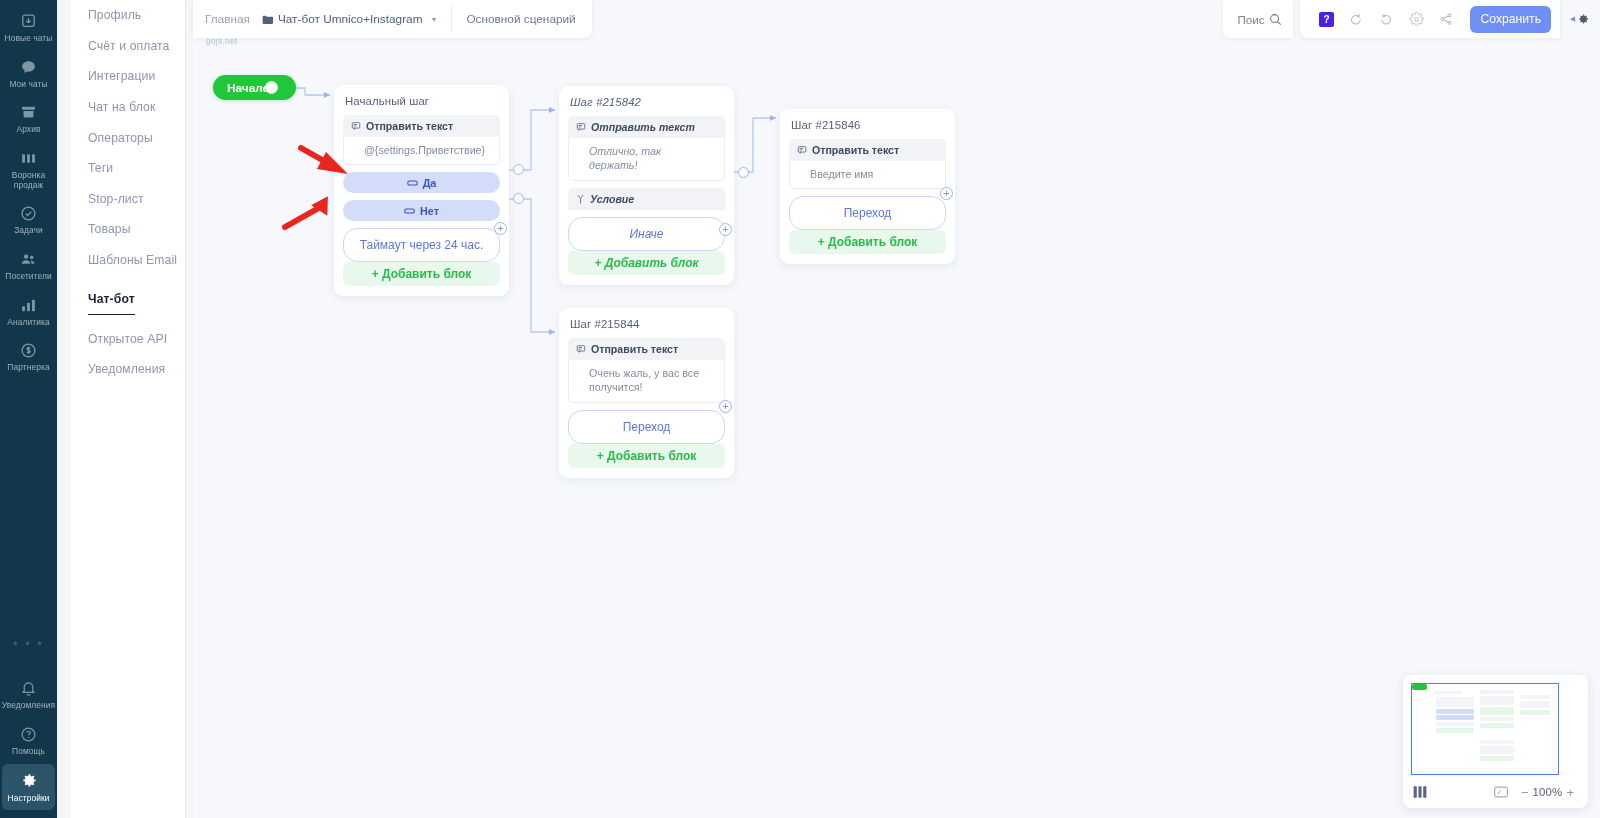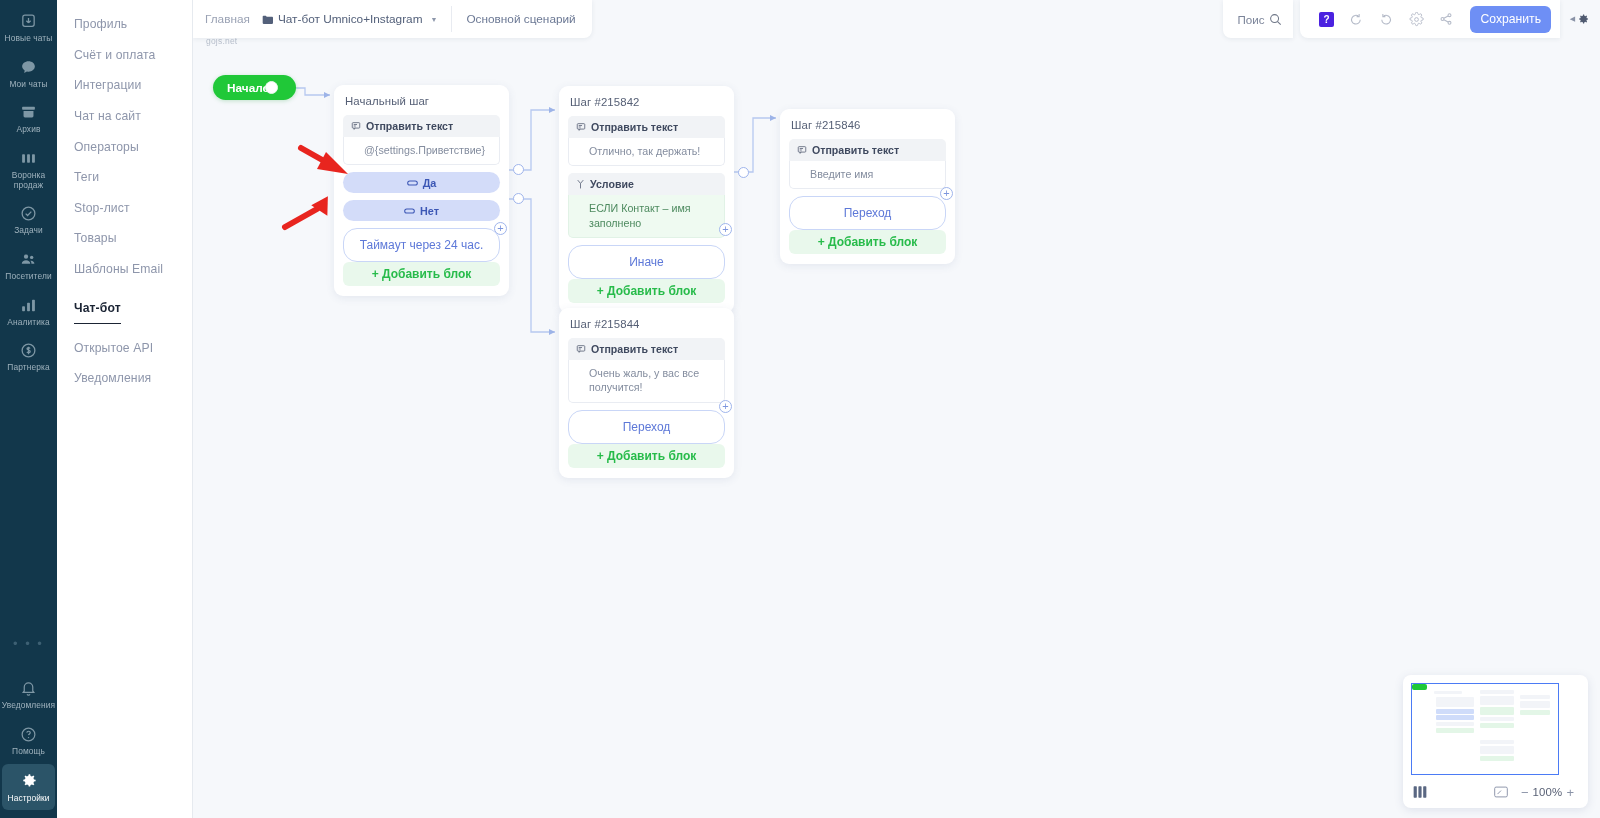--- a/index.html
+++ b/index.html
@@ -30,24 +30,23 @@
     line-height: 1.15; letter-spacing: .1px;
   }
   .rail-item.active { background: #2b5468; }
   .rail-item.active .ico { color: #ffffff; }
   .rail-item.active .lbl { color: #ffffff; }
   .rail-spacer { flex: 1 1 auto; }
   .rail-dots { color: #3d6073; font-size: 13px; letter-spacing: 2px; margin-bottom: 22px; }
 
   
   .menu {
-    position: absolute; left: 57px; top: 0; width: 136px; height: 818px;
+    position: absolute; left: 71px; top: 0; width: 115px; height: 818px;
     background: #ffffff;
     border-right: 1px solid #e6eaef;
-    padding-top: 9px;
     z-index: 30;
   }
   .menu-item {
     font-size: 12.2px; color: #8e96ab; padding: 8.3px 0 8.3px 17px;
     cursor: pointer; white-space: nowrap; letter-spacing: .1px;
   }
   .menu-item.active {
     color: #1b2434; font-weight: bold;
     display: inline-block; margin-left: 17px; padding-left: 0;
     border-bottom: 1.5px solid #1b2434;
@@ -345,21 +344,21 @@
     <div class="menu-item-wrap">
         <div class="menu-item">Профиль</div>
       </div>
     <div class="menu-item-wrap">
         <div class="menu-item">Счёт и оплата</div>
       </div>
     <div class="menu-item-wrap">
         <div class="menu-item">Интеграции</div>
       </div>
     <div class="menu-item-wrap">
-        <div class="menu-item">Чат на сайт</div>
+        <div class="menu-item">Чат на блок</div>
       </div>
     <div class="menu-item-wrap">
         <div class="menu-item">Операторы</div>
       </div>
     <div class="menu-item-wrap">
         <div class="menu-item">Теги</div>
       </div>
     <div class="menu-item-wrap">
         <div class="menu-item">Stop-лист</div>
       </div>
@@ -445,21 +444,21 @@
       <div class="outline-btn">
         <span>Таймаут через 24 час.</span>
       </div>
       <div class="plus-port" style="right:2px; top:137px;">
         <span>+</span>
       </div>
 
       <div class="add-btn">+ Добавить блок</div>
     </div>
 
-    <div class="node" style="left:366px; top:86px; width:175px;">
+    <div class="node" style="left:366px; top:86px; width:175px;font-style:italic;">
       <div class="node-title">Шаг #215842</div>
 
       <div class="blk">
         <div class="blk-head">
           <span class="bico">
             <svg width="10" height="10" viewBox="0 0 24 24" fill="none" stroke="currentColor" stroke-width="2">
                 <rect x="3" y="4" width="18" height="13" rx="2"></rect>
                 <path d="M6.5 8.5h8M6.5 12h5"></path>
                 <path d="M7 17v3l3.5-3"></path>
               </svg>
@@ -471,21 +470,20 @@
 
       <div class="blk">
         <div class="blk-head">
           <span class="bico">
             <svg width="9" height="10" viewBox="0 0 16 18" fill="none" stroke="currentColor" stroke-width="1.5">
                 <path d="M8 17V8M8 8L3 2M8 8l5-6"></path>
               </svg>
           </span>
           <span>Условие</span>
         </div>
-        <div class="blk-body cond">ЕСЛИ Контакт – имя заполнено</div>
       </div>
       <div class="port" style="right:-15px; top:81px;"></div>
 
       <div class="outline-btn">
         <span>Иначе</span>
       </div>
       <div class="plus-port" style="right:2px; top:137px;">
         <span>+</span>
       </div>
 

